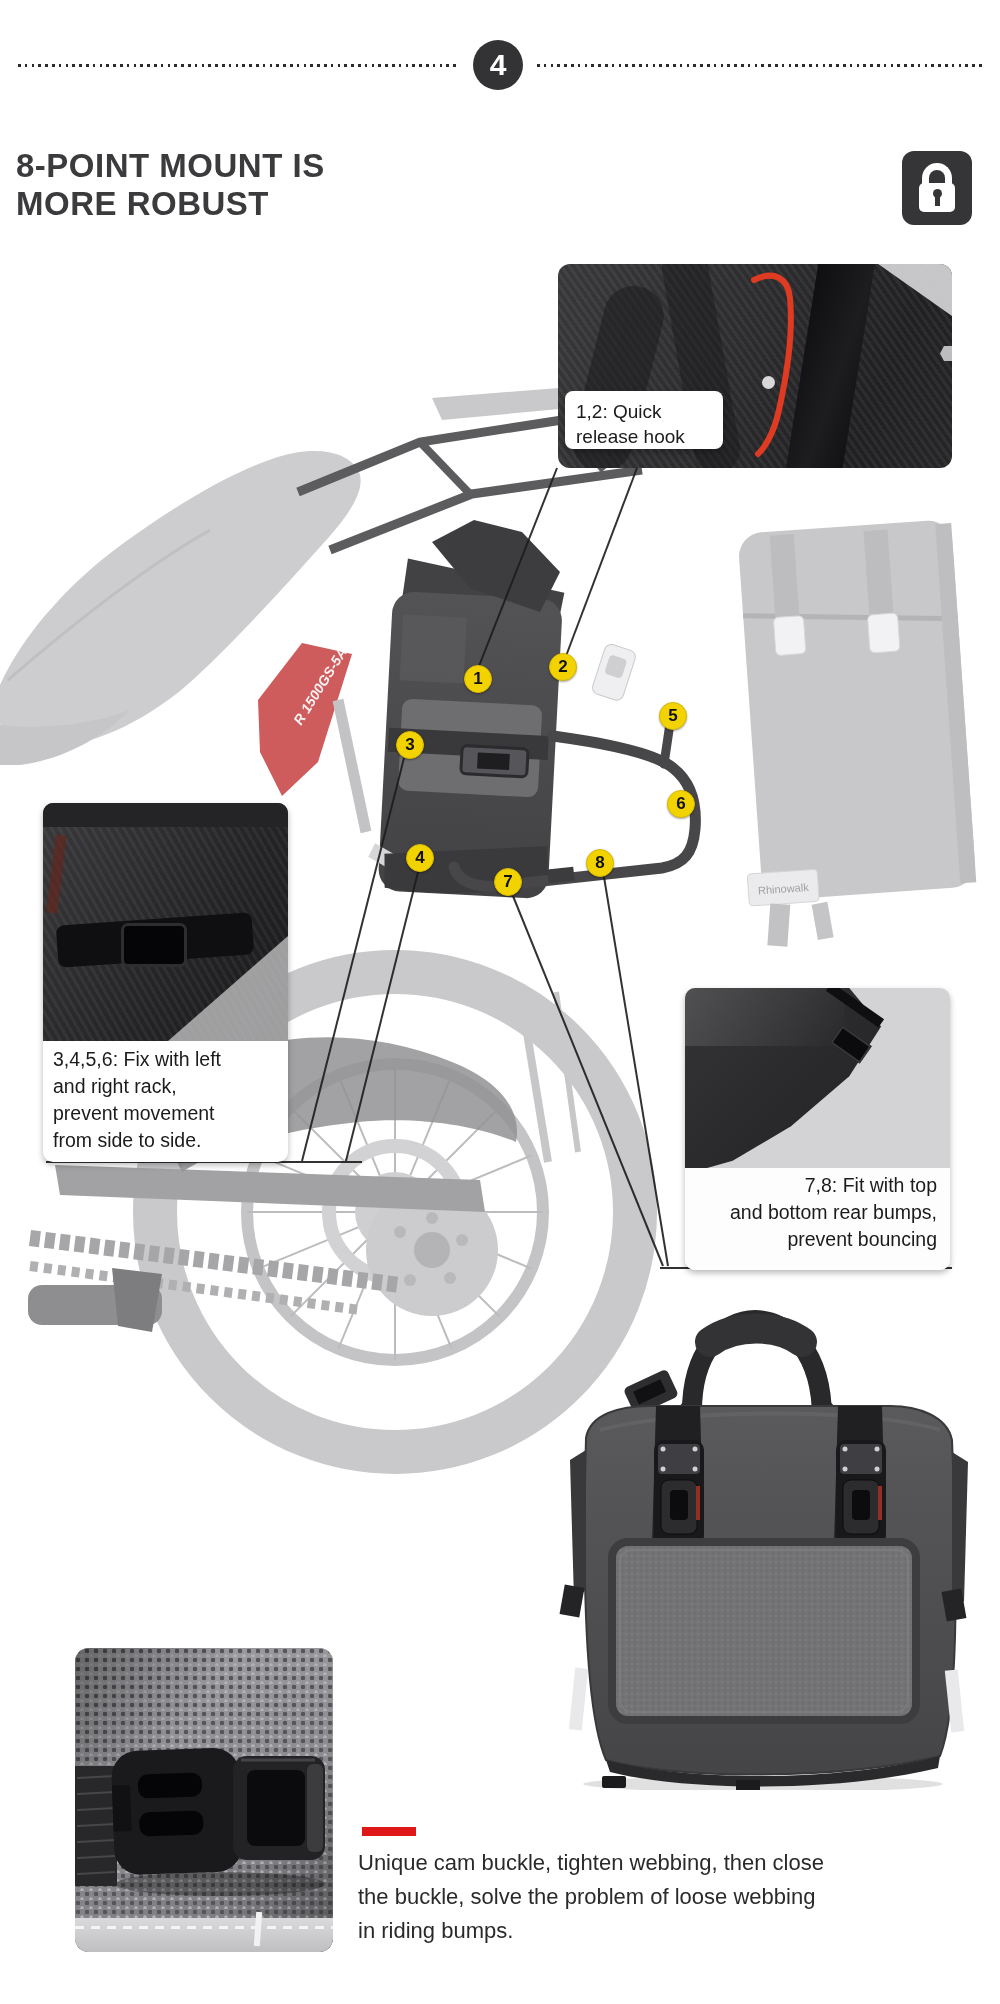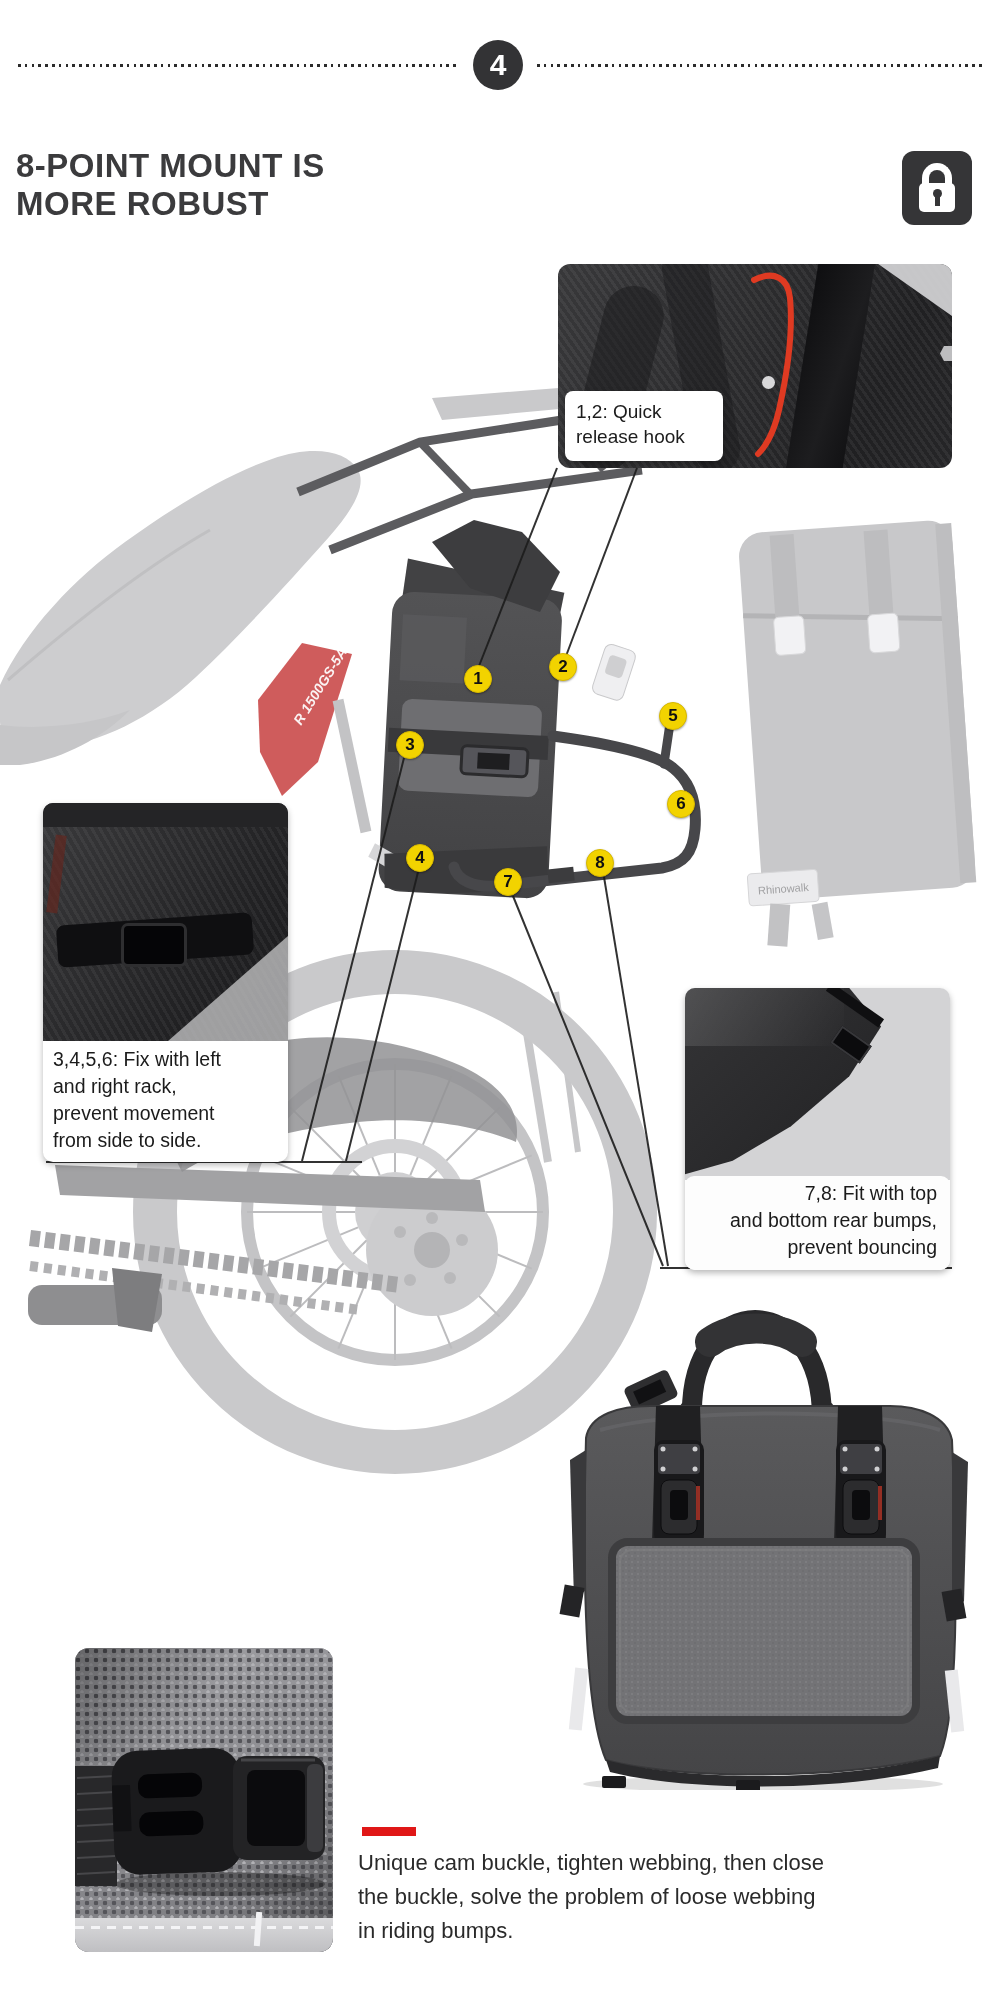--- a/index.html
+++ b/index.html
@@ -38,21 +38,21 @@
   #inset-quick .stripes{position:absolute;inset:0;
      background:repeating-linear-gradient(55deg,rgba(255,255,255,.055) 0 3px,transparent 3px 6.5px);}
   #inset-quick .wedge{position:absolute;right:0;top:0;width:90px;height:52px;background:#d8d8da;
      clip-path:polygon(18% 0,100% 0,100% 100%);opacity:.9;}
   #inset-quick .framebar{position:absolute;left:244px;top:-10px;width:56px;height:230px;
      background:linear-gradient(100deg,#0e0e10,#1d1d1f 60%,#111113);transform:rotate(9deg);}
   #inset-quick .fold1{position:absolute;left:30px;top:20px;width:60px;height:190px;background:#1c1c1e;
      opacity:.55;transform:rotate(14deg);border-radius:30px;}
   #inset-quick .fold2{position:absolute;left:120px;top:-20px;width:46px;height:230px;background:#18181a;
      opacity:.45;transform:rotate(-10deg);border-radius:24px;}
-  .label-quick{position:absolute;left:7px;top:127px;width:158px;height:70px;border-radius:8px;
+  .label-quick{position:absolute;left:7px;top:127px;width:158px;height:58px;border-radius:8px;
                padding:8px 0 0 11px;box-sizing:border-box;font-size:19px;line-height:25px;}
 
   
   #inset-left{left:43px;top:803px;width:245px;height:359px;border-radius:10px;background:#fff;z-index:5;}
   #inset-left .photo{position:absolute;left:0;top:0;right:0;height:238px;
      background:linear-gradient(125deg,#3a3a3c 0%,#242426 60%,#19191b 100%);overflow:hidden;}
   #inset-left .stripes{position:absolute;inset:0;
      background:repeating-linear-gradient(60deg,rgba(255,255,255,.05) 0 3px,transparent 3px 7px);}
   #inset-left .rackbar{position:absolute;left:0;top:0;width:100%;height:24px;background:#242426;}
   #inset-left .redsliver{position:absolute;left:8px;top:32px;width:11px;height:78px;background:#63271f;
@@ -70,23 +70,23 @@
   #inset-rear{left:685px;top:988px;width:265px;height:282px;border-radius:10px;background:#fdfdfd;z-index:5;}
   #inset-rear .photo{position:absolute;left:0;top:0;right:0;height:192px;background:#d3d3d5;overflow:hidden;}
   #inset-rear .bagcorner{position:absolute;inset:0;background:linear-gradient(135deg,#343436,#1e1e20);
      clip-path:polygon(0 0,62% 0,74% 20%,62% 46%,40% 72%,18% 90%,0 97%);}
   #inset-rear .baghigh{position:absolute;left:0;top:0;width:60%;height:30%;
      background:linear-gradient(120deg,rgba(255,255,255,.14),transparent);}
   #inset-rear .strap{position:absolute;left:52%;top:6%;width:64px;height:10px;background:#0f0f11;
      transform:rotate(35deg);}
   #inset-rear .buckle{position:absolute;left:56%;top:24%;width:32px;height:17px;background:#0b0b0d;
      border:2px solid #37373a;transform:rotate(35deg);}
-  .label-rear{position:absolute;left:0;top:188px;width:100%;height:102px;box-sizing:border-box;
+  .label-rear{position:absolute;left:0;top:180px;width:100%;height:102px;box-sizing:border-box;
               padding:4px 13px 0 0;font-size:19.5px;line-height:27px;color:#1b1b1b;background:#fdfdfd;
-              text-align:right;border-radius:9px;}
+              text-align:right;}
 
   
   #inset-buckle{left:75px;top:1648px;width:258px;height:304px;border-radius:14px;}
   #inset-buckle .fabric{position:absolute;inset:0;background-color:#8f8f93;
      background-image:
        radial-gradient(circle at 3px 3px,#55555a 2px,rgba(0,0,0,0) 2.6px),
        radial-gradient(circle at 7px 8px,#b2b2b6 1.4px,rgba(0,0,0,0) 2px),
        linear-gradient(160deg,#a2a2a6,#76767a);
      background-size:9px 9px,9px 9px,100% 100%;}
   #inset-buckle .vignette{position:absolute;inset:0;

